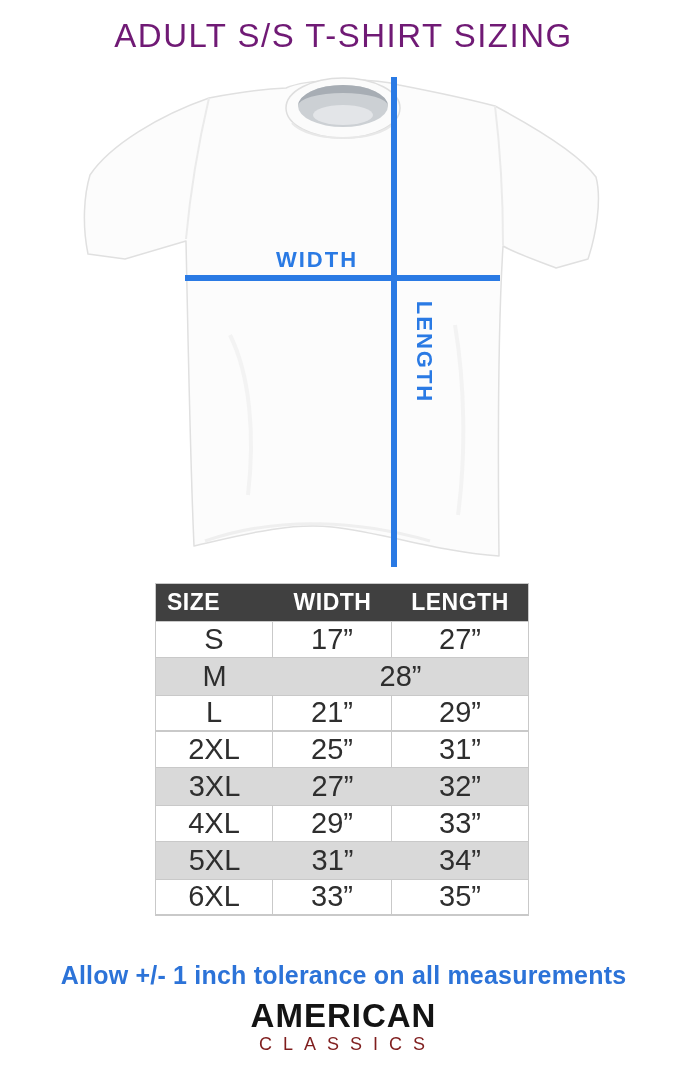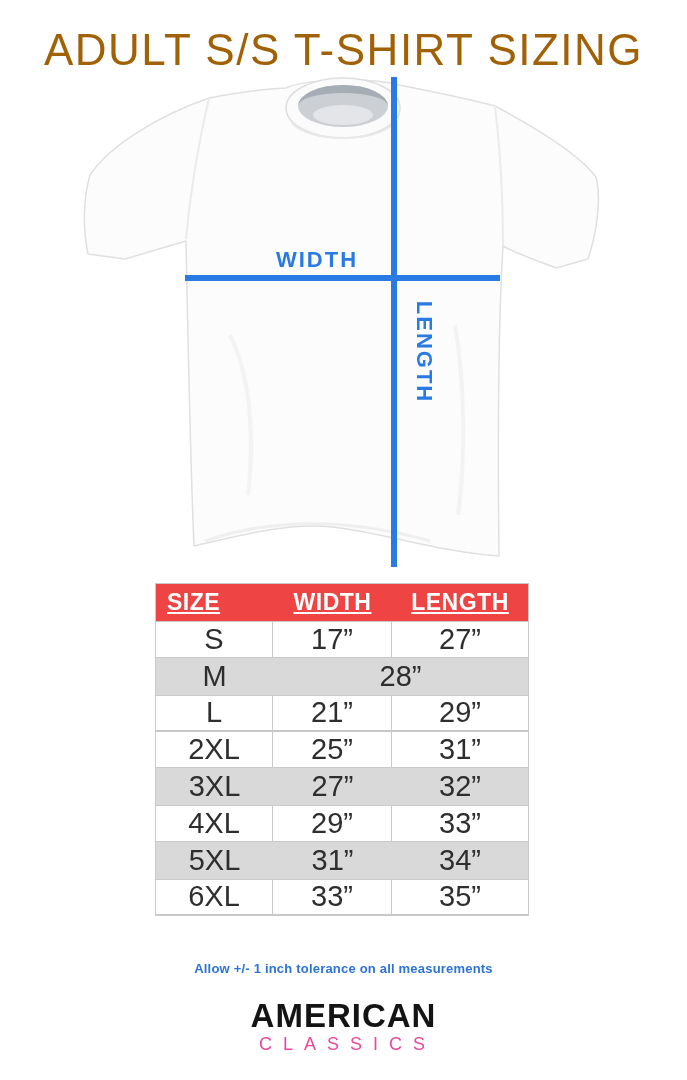--- a/index.html
+++ b/index.html
@@ -1,48 +1,48 @@
 <!DOCTYPE html>
 <html><head>
 <meta charset="utf-8">
 <style>
   html,body{margin:0;padding:0;}
   body{
     width:687px;height:1080px;background:#ffffff;position:relative;overflow:hidden;
     font-family:"Liberation Sans", sans-serif;
   }
   .title{
-    position:absolute;top:24px;left:0;width:687px;text-align:center;
-    font-size:44px;font-weight:300;letter-spacing:1.5px;color:#a16207;line-height:1.2;
+    position:absolute;top:16px;left:0;width:687px;text-align:center;
+    font-size:33px;font-weight:300;letter-spacing:1.5px;color:#701a75;line-height:1.2;
   }
   .shirt-wrap{position:absolute;left:0;top:75px;width:687px;height:500px;}
   
   .size-table{
     position:absolute;left:155px;top:583px;width:374px;box-sizing:border-box;
     border:1px solid #c9c9c9;background:#ffffff;
   }
   .trow{display:flex;height:36.8px;box-sizing:border-box;align-items:stretch;}
-  .trow.thead{height:37px;background:#ef4444;color:#ffffff;text-decoration:underline;}
+  .trow.thead{height:37px;background:#404040;color:#ffffff;}
   .cell{display:flex;align-items:center;justify-content:center;box-sizing:border-box;}
   .c-size{width:117px;}
   .c-width{width:119px;}
   .c-length{width:136px;flex:1;}
   .thead .cell{font-weight:700;font-size:23px;letter-spacing:0.5px;}
   .thead .c-size{justify-content:flex-start;padding-left:11px;}
   .trow.data .cell{font-size:29px;font-weight:300;color:#2e2e2e;}
   .trow.odd{background:#ffffff;border-top:1px solid #c9c9c9;border-bottom:1px solid #c9c9c9;}
   .trow.odd .cell:not(:last-child){border-right:1px solid #c9c9c9;}
   .trow.even{background:#d9d9d9;}
   .note{
     position:absolute;top:961px;left:0;width:687px;text-align:center;
-    font-size:13px;font-weight:700;color:#2c73d8;letter-spacing:0.2px;
+    font-size:25px;font-weight:700;color:#2c73d8;letter-spacing:0.2px;
   }
   .brand{position:absolute;top:999px;left:0;width:687px;text-align:center;color:#141414;}
   .brand-line1{font-size:33px;font-weight:800;letter-spacing:1px;line-height:1;}
-  .brand-line2{font-size:18px;font-weight:500;letter-spacing:11px;padding-left:8px;margin-top:3px;line-height:1;color:#ec4899;}
+  .brand-line2{font-size:18px;font-weight:500;letter-spacing:11px;padding-left:8px;margin-top:3px;line-height:1;color:#7f1d1d;}
   svg text.meas{font-family:"Liberation Sans",sans-serif;font-weight:700;font-size:22px;letter-spacing:2px;}
 </style>
 </head>
 <body>
 
 <div class="title">ADULT S/S T-SHIRT SIZING</div>
 
 <div class="shirt-wrap">
   <svg width="687" height="500" viewBox="0 0 687 500">
 

